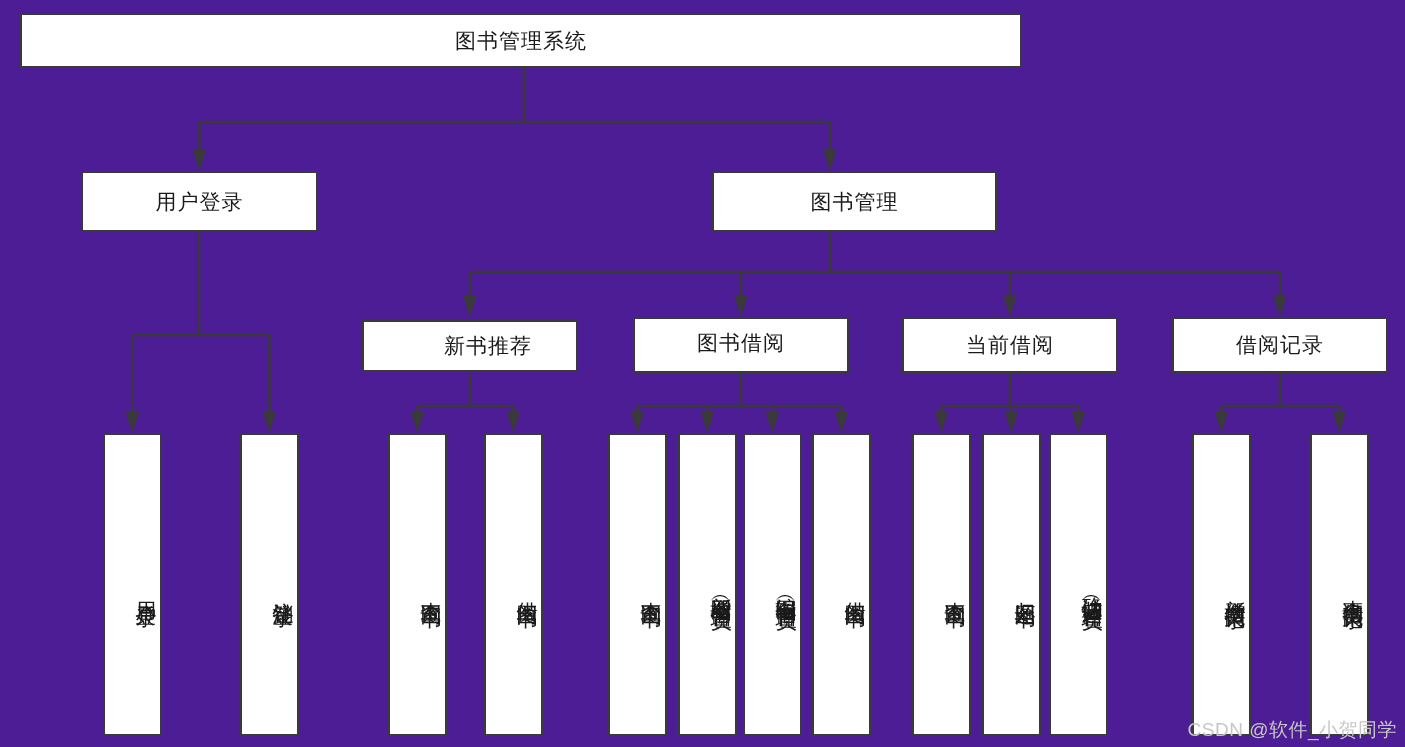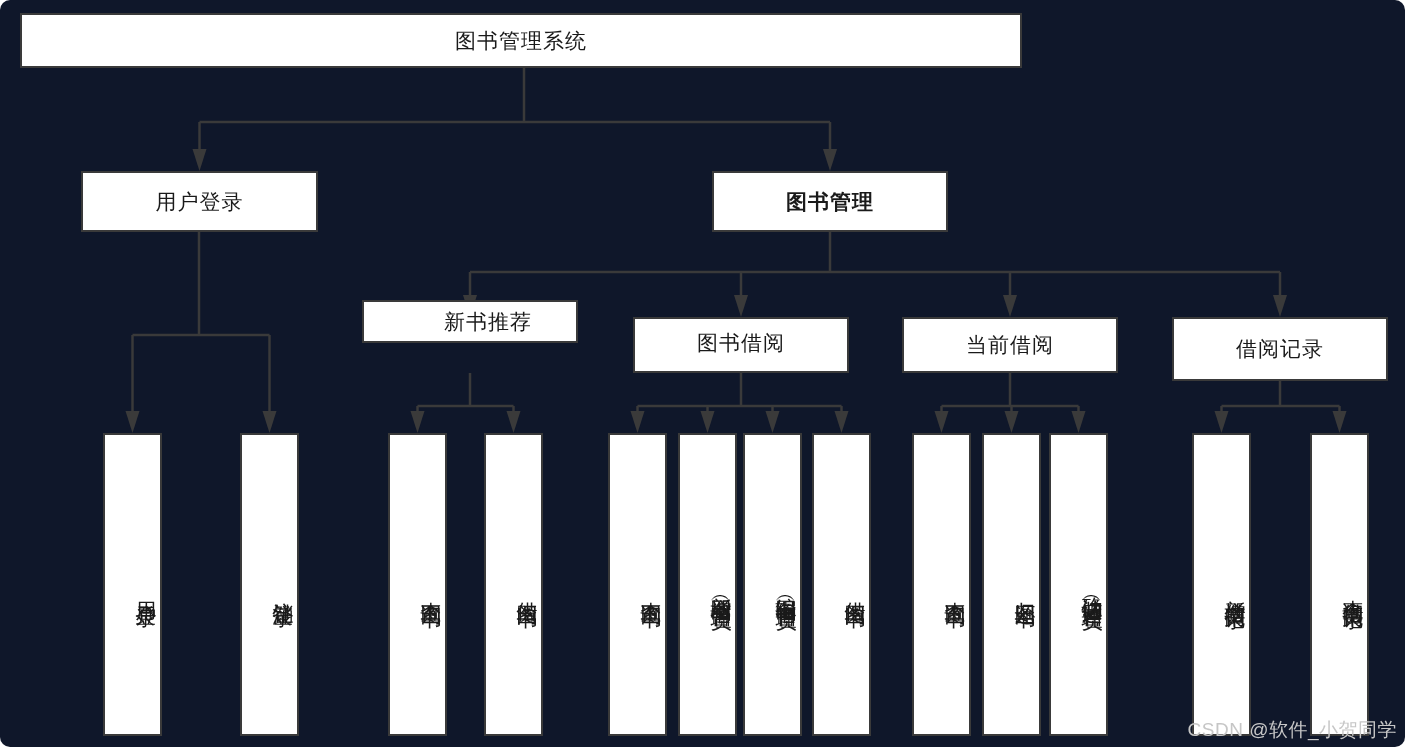--- a/index.html
+++ b/index.html
@@ -7,23 +7,22 @@
     padding: 0;
     background: #ffffff;
   }
   body {
     font-family: "Liberation Sans", "DejaVu Sans", sans-serif;
   }
   #canvas {
     position: relative;
     width: 1405px;
     height: 747px;
-    background: #0f172a;
+    background: #4c1d95;
     overflow: hidden;
-    border-radius: 10px;
   }
   svg#wires {
     position: absolute;
     left: 0;
     top: 0;
     width: 1405px;
     height: 747px;
     pointer-events: none;
   }
   .node {
@@ -119,33 +118,33 @@
       <line x1="1339.5" y1="406" x2="1339.5" y2="411" stroke="#3a3a3a" stroke-width="2.5"></line>
       <polygon points="1332.5,411 1346.5,411 1339.5,433" fill="#3a3a3a"></polygon>
     </svg>
   <div id="nodes-layer">
       <div class="node horiz" style="left: 20px; top: 13px; width: 1002px; height: 55px;">
         <span>图书管理系统</span>
       </div>
       <div class="node horiz" style="left: 81px; top: 171px; width: 237px; height: 61px;">
         <span>用户登录</span>
       </div>
-      <div class="node horiz" style="left: 712px; top: 171px; width: 236px; height: 61px; font-weight: bold;">
+      <div class="node horiz" style="left: 712px; top: 171px; width: 285px; height: 61px;">
         <span>图书管理</span>
       </div>
-      <div class="node horiz" style="left: 362px; top: 300px; width: 216px; height: 43px; padding-left: 36px;">
+      <div class="node horiz" style="left: 362px; top: 320px; width: 216px; height: 52px; padding-left: 36px;">
         <span>新书推荐</span>
       </div>
       <div class="node horiz" style="left: 633px; top: 317px; width: 216px; height: 56px; font-family: Liberation Mono, monospace;">
         <span>图书借阅</span>
       </div>
       <div class="node horiz" style="left: 902px; top: 317px; width: 216px; height: 56px; text-align: right;">
         <span>当前借阅</span>
       </div>
-      <div class="node horiz" style="left: 1172px; top: 317px; width: 216px; height: 64px;">
+      <div class="node horiz" style="left: 1172px; top: 317px; width: 216px; height: 56px;">
         <span>借阅记录</span>
       </div>
       <div class="node vert" style="left: 103px; top: 433px; width: 59px; height: 303px;">
         <span>用户登录</span>
       </div>
       <div class="node vert" style="left: 240px; top: 433px; width: 59px; height: 303px;">
         <span>注销登录</span>
       </div>
       <div class="node vert" style="left: 388px; top: 433px; width: 59px; height: 303px;">
         <span>查询图书</span>

